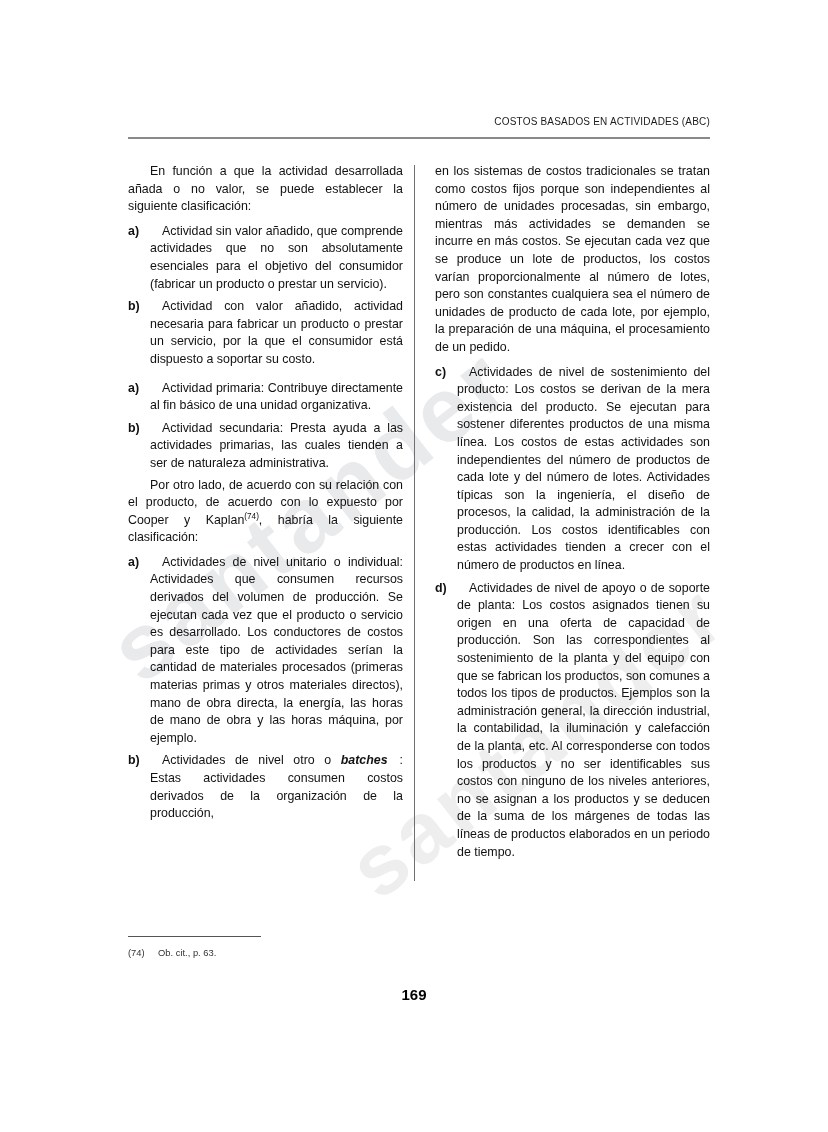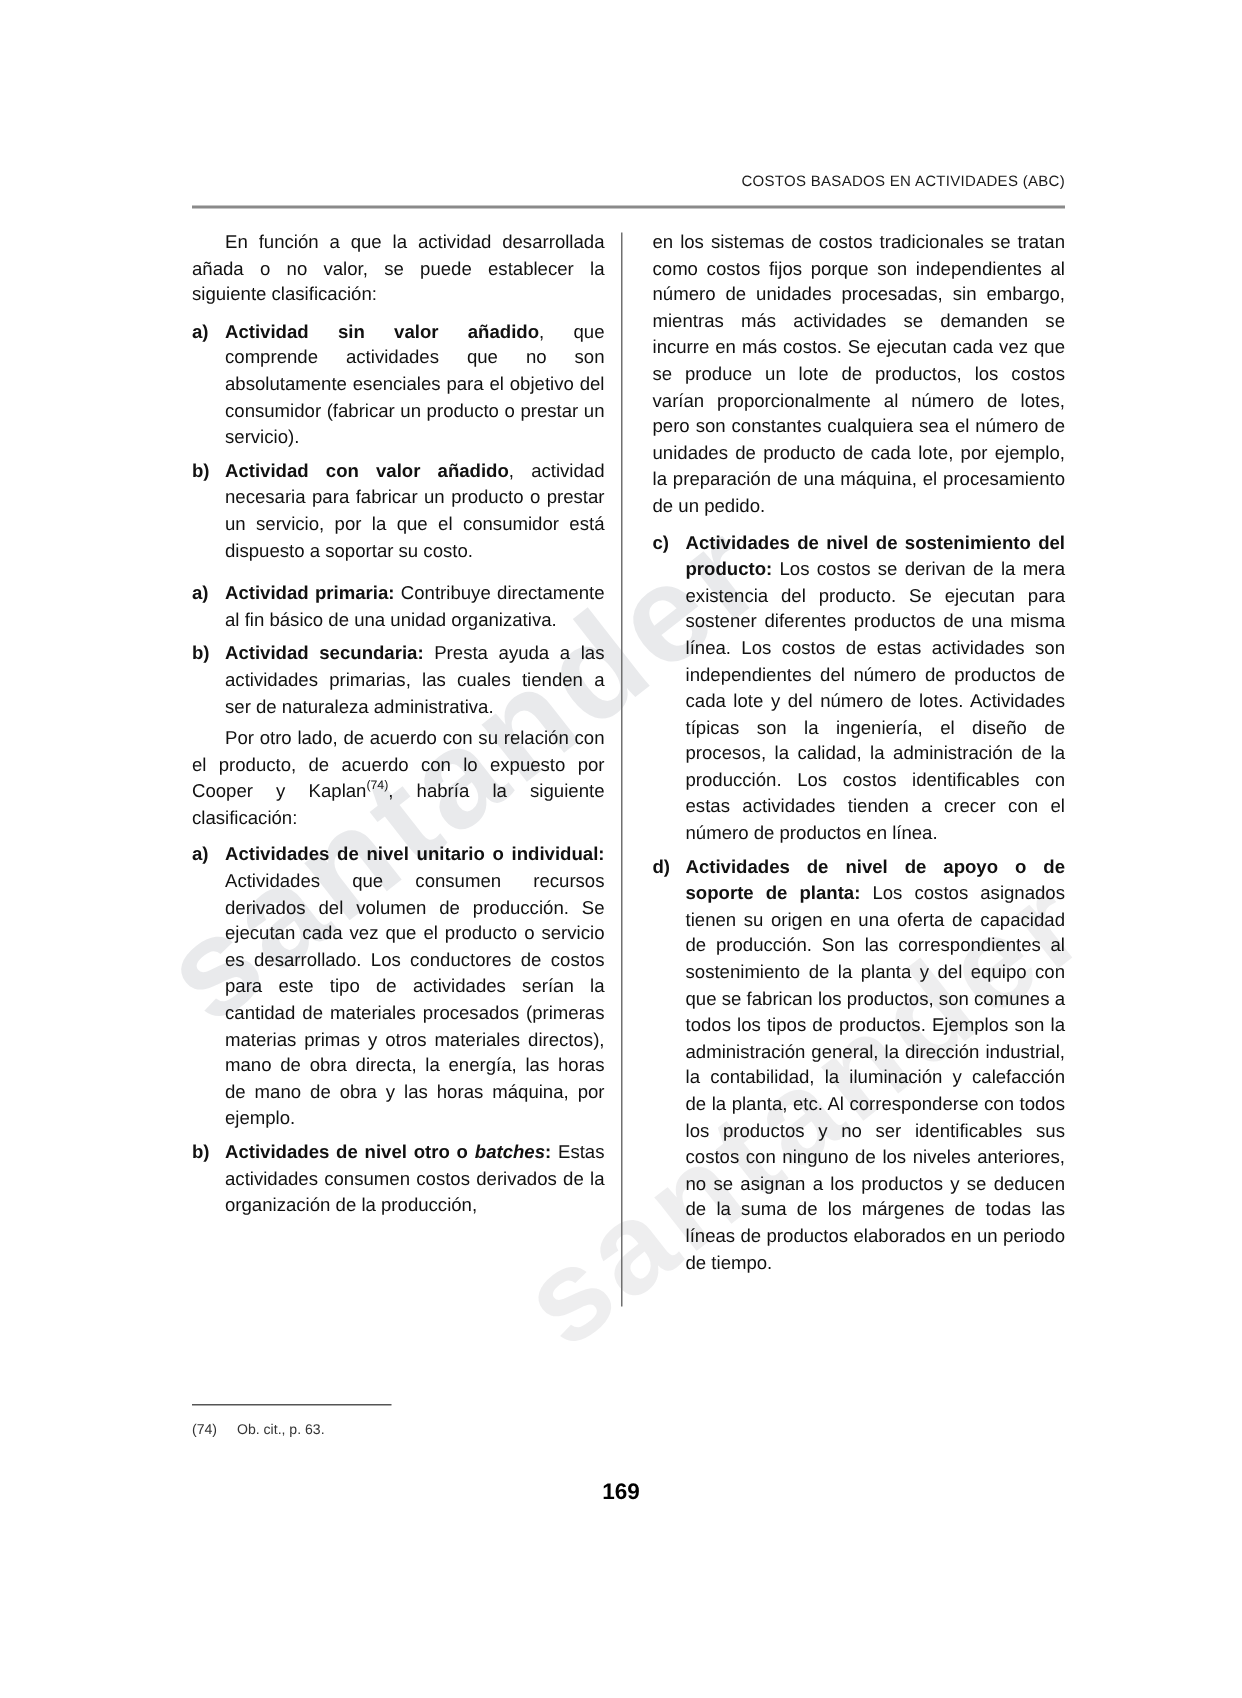--- a/index.html
+++ b/index.html
@@ -66,21 +66,21 @@
     width: 582px;
     height: 2px;
     background: #8a8a8a;
     z-index: 3;
   }
 
   
   .columns {
     position: absolute;
     left: 128px;
-    top: 153px;
+    top: 163px;
     width: 582px;
     height: 720px;
     z-index: 2;
   }
   .col {
     position: absolute;
     top: 0;
     width: 275px;
   }
   .col-left  { left: 0; }
@@ -121,21 +121,21 @@
     text-justify: inter-word;
   }
   .list li .marker {
     position: absolute;
     left: 0;
     top: 0;
     font-weight: bold;
     font-size: 12.4px;
     line-height: 17.6px;
   }
-  .lead { font-weight: bold; }
+  .lead { font-weight: normal; margin-left: 12px; }
   .lead-it { font-weight: bold; font-style: italic; }
   sup.fnref {
     font-size: 8.2px;
     vertical-align: super;
     line-height: 0;
   }
 
   .gap-s { height: 4px; }
   .gap-m { height: 7px; }
 

